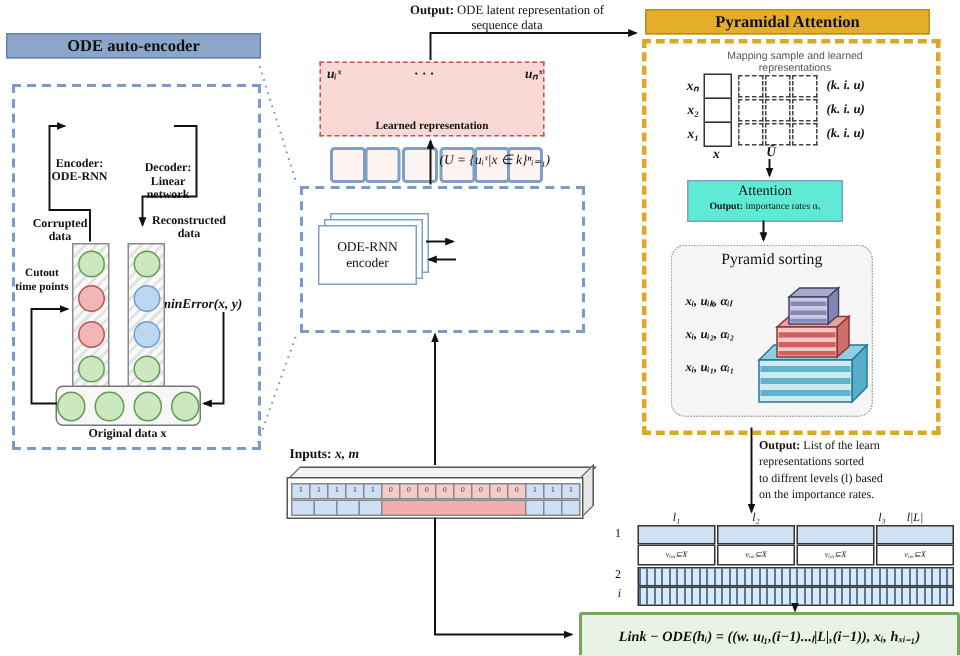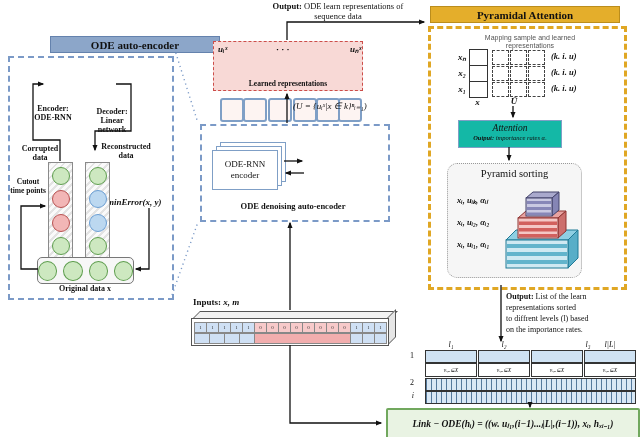--- a/index.html
+++ b/index.html
@@ -33,21 +33,21 @@
   .origbar{background:#f7f7f7;border:1px solid #777;border-radius:5px;display:flex;align-items:center;
            justify-content:center;gap:6px;}
   .origbar .circle{width:18px;height:18px;}
   .sq{position:absolute;width:20px;height:20px;border:2px solid #7f9fc6;border-radius:3px;background:#fdf4f2;top:56px;}
   .lbl8{font-size:8px;line-height:1.15;}
   .lbl85{font-size:8.5px;line-height:1.2;}
   .lbl9{font-size:9px;line-height:1.2;}
   .mapcap{font-family:"Liberation Sans",sans-serif;color:#555;font-size:7px;line-height:1.15;}
   .solidcell{width:17px;height:15px;border:1px solid #333;background:#fff;margin-top:-1px;}
   .dcell{position:absolute;width:15px;height:13px;border:1.3px dashed #444;}
-  .attnbox{border:1.5px solid #7f9fc6;background:#14b8a6;font-style:italic;}
+  .attnbox{border:1.5px solid #7f9fc6;background:#5eead4;}
   .pyrbox{border:1.2px dotted #999;background:#f6f6f6;border-radius:10px;}
   .bar3d-front{background:#fff;border:1.2px solid #555;}
   .bar3d-top{background:#f2f2f2;border:1px solid #555;transform:skewX(-45deg);transform-origin:left bottom;}
   .bar3d-side{background:#e6e6e6;border:1px solid #555;transform:skewY(-45deg);transform-origin:left top;}
   .mcell{position:absolute;top:3px;width:11px;height:9px;border:0.8px solid #888;font-size:5px;
          line-height:9px;text-align:center;color:#333;background:#eee;}
   .mcell[class~="1"]{background:#cfe0f4;}
   .mcell[class~="0"]{background:#f7caca;}
   .bseg{position:absolute;top:14px;height:9px;border:0.8px solid #888;}
   .bseg.blue{background:#cfe0f4;} .bseg.red{background:#f2aeae;}
@@ -60,21 +60,21 @@
             align-items:center;justify-content:center;}
   svg.overlay{position:absolute;left:0;top:0;pointer-events:none;}
   .ln{stroke:#111;stroke-width:1.3;fill:none;}
   .dotln{stroke:#7b9ac7;stroke-width:1.4;fill:none;stroke-dasharray:1.2 3.4;}
 </style>
 </head>
 <body>
 
 <div id="canvas">
 
-  <div class="abs hdr hdr-blue" style="left:4px;top:36px;width:168px;height:15px;margin-left:46px;">
+  <div class="abs hdr hdr-blue" style="left:4px;top:22px;width:168px;height:15px;">
     <span>ODE auto-encoder</span>
   </div>
   <div class="abs box-blue-dash" style="left:8px;top:56px;width:162px;height:240px;"></div>
 
 
   <div class="abs pre bold ctr lbl8" style="left:28px;top:104px;width:50px;">Encoder:
 ODE-RNN</div>
   <div class="abs pre bold ctr lbl8" style="left:88px;top:107px;width:48px;">Decoder:
 Linear
 network</div>
@@ -102,50 +102,49 @@
 
   <div class="abs origbar" style="left:37px;top:257px;width:95px;height:25px;">
     <div class="circle green"></div>
     <div class="circle green"></div>
     <div class="circle green"></div>
     <div class="circle green"></div>
   </div>
   <div class="abs bold ctr lbl8" style="left:42px;top:284px;width:86px;">Original data x</div>
 
   <div class="abs ctr lbl85" style="left:240px;top:1px;width:196px;">
-    <span class="bold">Output:</span><span> ODE learn representations of</span><br>
+    <span class="bold">Output:</span><span> ODE latent representation of</span><br>
     <span>sequence data</span>
   </div>
 
   <div class="abs box-pink" style="left:213px;top:41px;width:148px;height:48px;">
     <span class="abs it bold lbl9" style="left:4px;top:2px;">uᵢˣ</span>
     <span class="abs bold lbl9" style="left:62px;top:2px;">· · ·</span>
     <span class="abs it bold lbl9" style="left:136px;top:2px;">uₙˣ</span>
     <div class="sq" style="left:6px;"></div>
     <div class="sq" style="left:29px;"></div>
     <div class="sq" style="left:54px;"></div>
     <div class="sq" style="left:79px;"></div>
     <div class="sq" style="left:102px;"></div>
     <div class="sq" style="left:124px;"></div>
-    <div class="abs bold ctr" style="left:0;top:37px;width:100%;font-size:7.5px;">Learned representations</div>
+    <div class="abs bold ctr" style="left:0;top:37px;width:100%;font-size:7.5px;">Learned representation</div>
   </div>
 
   <div class="abs it lbl9" style="left:293px;top:101px;width:120px;">(U = {uᵢˣ|x ∈ k}ⁿᵢ₌₁)</div>
 
   <div class="abs box-blue-dash" style="left:200px;top:124px;width:186px;height:94px;"></div>
 
   <div class="stack" style="left:212px;top:150px;width:66px;height:40px;">
     <div class="layer bl l1"></div>
     <div class="layer bl l2"></div>
     <div class="layer bl front">
       <span class="pre ctr lbl9">ODE-RNN
 encoder</span>
     </div>
   </div>
-  <div class="abs bold ctr" style="left:200px;top:201px;width:186px;font-size:8.5px;">ODE denoising auto-encoder</div>
 
   <div class="abs lbl9" style="left:193px;top:297px;width:80px;">
     <span class="bold">Inputs:</span><span class="it bold"> x, m</span>
   </div>
   <div class="abs bar3d-top" style="left:191px;top:311px;width:196px;height:7px;"></div>
   <div class="abs bar3d-side" style="left:387px;top:318px;width:7px;height:26px;"></div>
   <div class="abs bar3d-front" style="left:191px;top:318px;width:196px;height:26px;">
     <span class="mcell 1" style="left:2px;">1</span>
     <span class="mcell 1" style="left:14px;">1</span>
     <span class="mcell 1" style="left:26px;">1</span>

